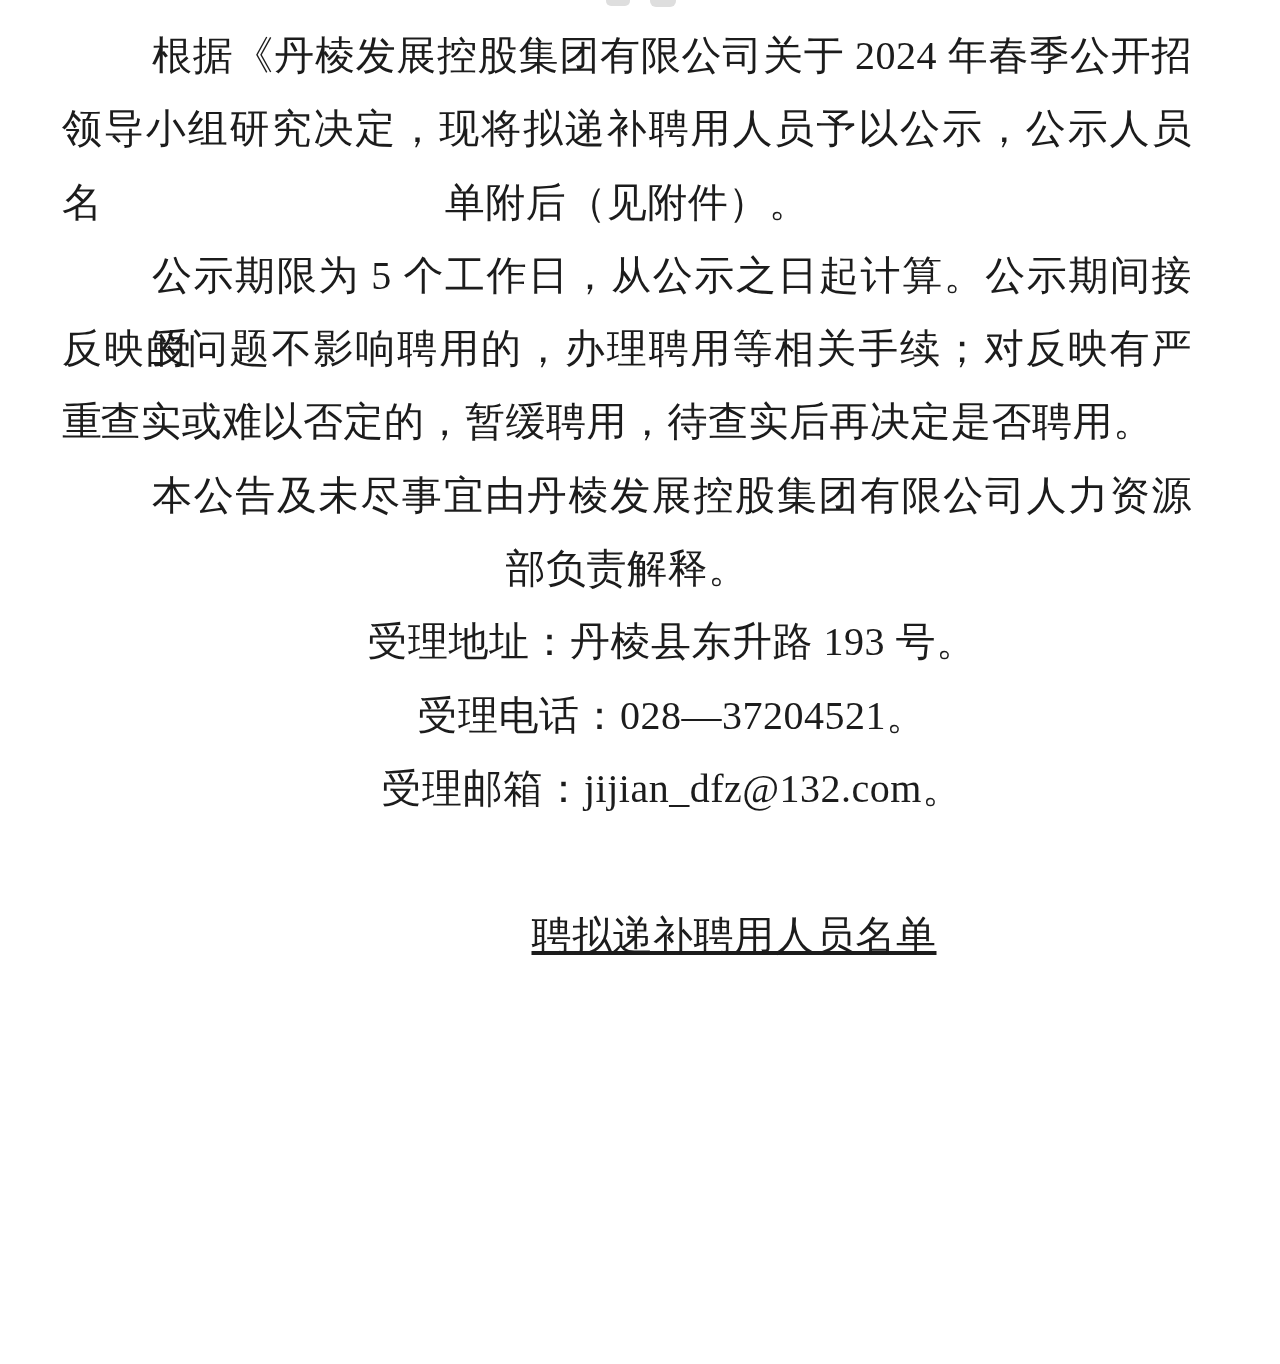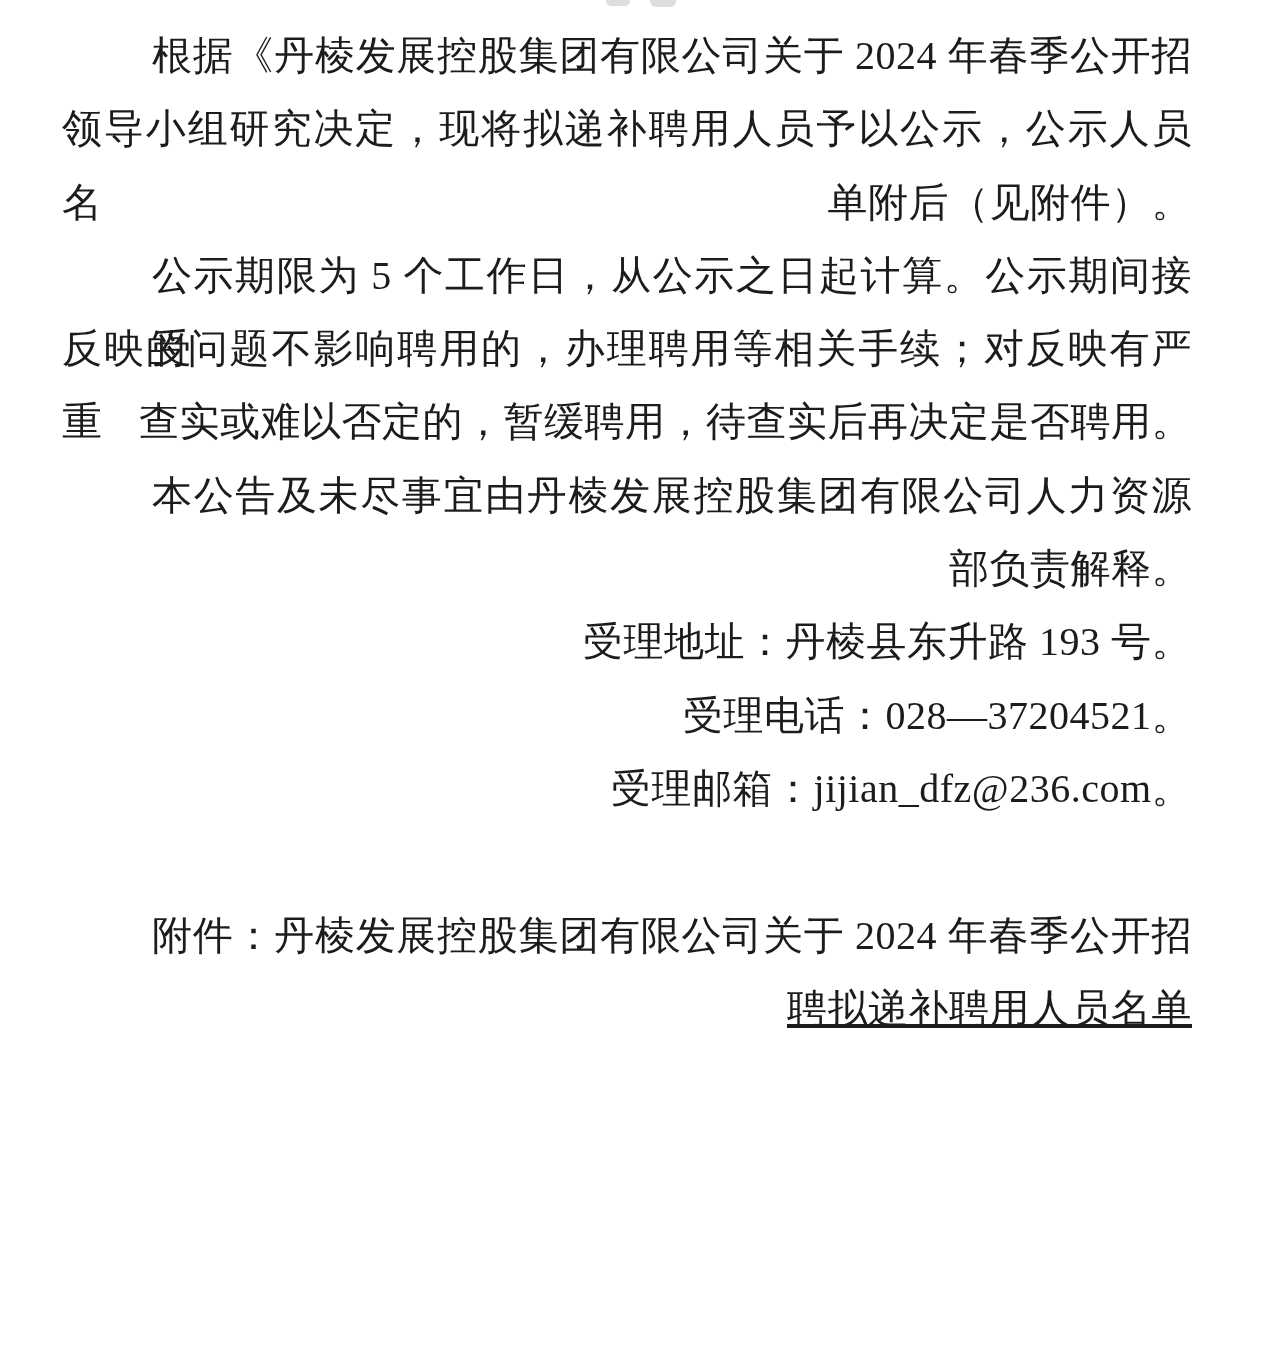--- a/index.html
+++ b/index.html
@@ -29,21 +29,21 @@
     left: 62px;
     top: 19px;
     width: 1130px;
     font-size: 40px;
   }
   .ln {
     height: 73.3px;
     line-height: 73.3px;
     margin: 0;
     padding: 0;
-    text-align: right;
+    text-align: center;
     letter-spacing: 0.5px;
   }
   
   .j {
     text-align: justify;
     text-align-last: justify;
   }
   
   .in { padding-left: 90px; }
   
@@ -60,17 +60,16 @@
   <p class="ln in j">根据《丹棱发展控股集团有限公司关于 2024 年春季公开招</p>
   <p class="ln j">领导小组研究决定，现将拟递补聘用人员予以公示，公示人员名</p>
   <p class="ln">单附后（见附件）。</p>
   <p class="ln in j">公示期限为 5 个工作日，从公示之日起计算。公示期间接受</p>
   <p class="ln j">反映的问题不影响聘用的，办理聘用等相关手续；对反映有严重</p>
   <p class="ln">查实或难以否定的，暂缓聘用，待查实后再决定是否聘用。</p>
   <p class="ln in j">本公告及未尽事宜由丹棱发展控股集团有限公司人力资源</p>
   <p class="ln">部负责解释。</p>
   <p class="ln in">受理地址：丹棱县东升路 193 号。</p>
   <p class="ln in">受理电话：028—37204521。</p>
-  <p class="ln in">受理邮箱：jijian_dfz@236.com。</p>
+  <p class="ln in">受理邮箱：jijian_dfz@132.com。</p>
   <div class="ln blank"></div>
-  <p class="ln in j">附件：丹棱发展控股集团有限公司关于 2024 年春季公开招</p>
   <p class="ln hang">聘拟递补聘用人员名单</p>
 </main>
 
 </body></html>

